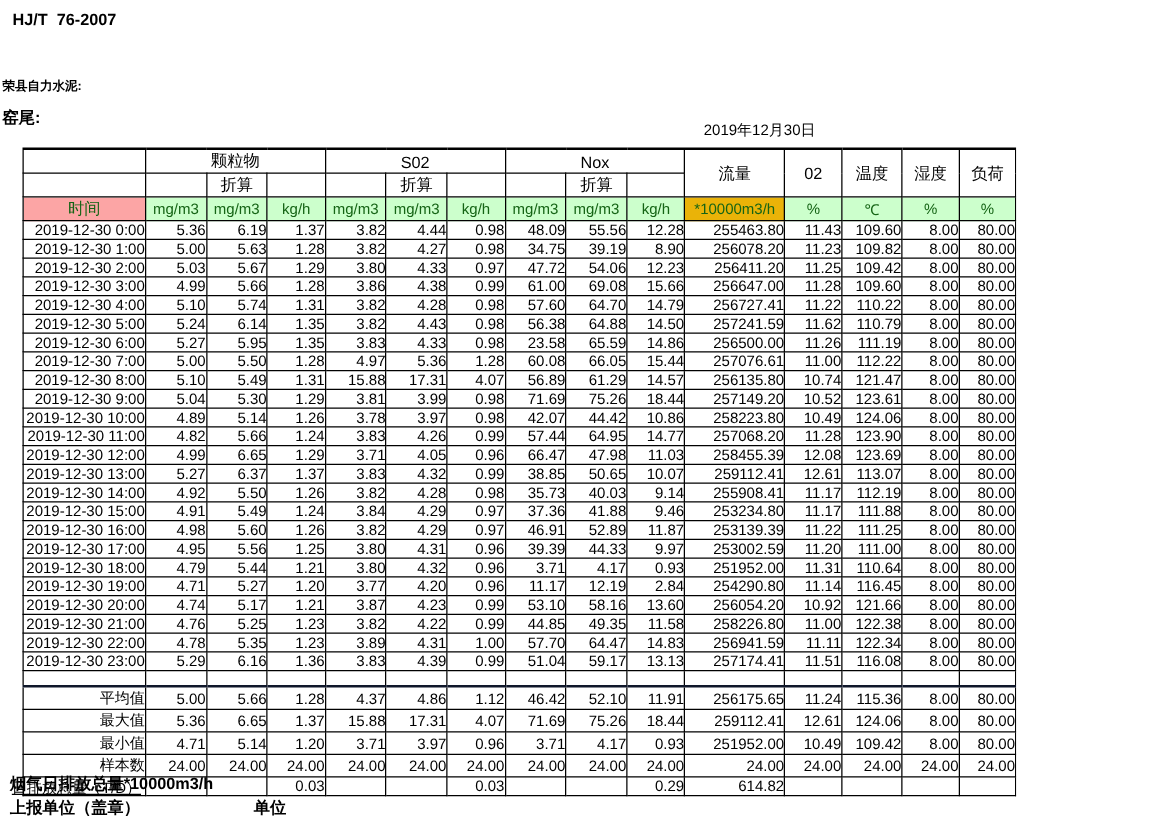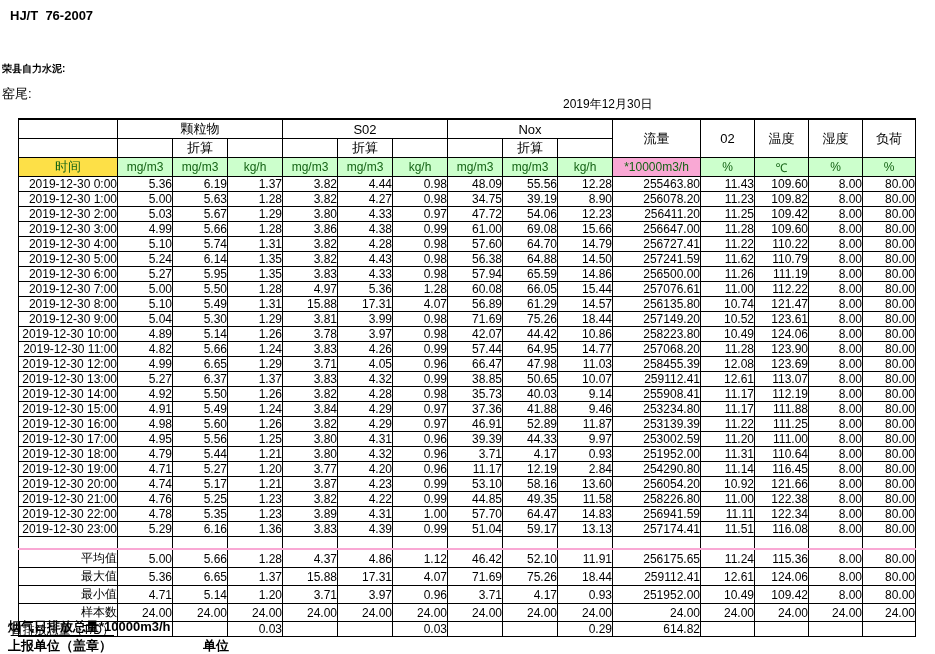--- a/index.html
+++ b/index.html
@@ -1,45 +1,45 @@
 <!DOCTYPE html>
 <html><head>
 <meta charset="utf-8">
 <style>
   html,body { margin:0; padding:0; background:#ffffff; }
   .page {
-    position:relative; width:935px; height:654px; overflow:hidden;
+    position:relative; width:813px; height:654px; overflow:hidden;
     font-family:"Liberation Sans", sans-serif; color:#000;
   }
   .standard  { position:absolute; left:10px; top:8px;  font-size:13px; font-weight:bold; white-space:pre; }
   .title-wrap{ position:absolute; left:0;   top:26px;  width:654px; text-align:center; }
   .title     { font-size:15px; font-weight:bold; letter-spacing:1px; }
   .company   { position:absolute; left:2px; top:62px;  font-size:10px; font-weight:bold; }
-  .site      { position:absolute; left:2px; top:85px;  font-size:13px; font-weight:normal; }
+  .site      { position:absolute; left:2px; top:85px;  font-size:13px; font-weight:bold; }
   .date      { position:absolute; left:563px; top:96px; font-size:12px; }
 
   table.report {
     position:absolute; left:18px; top:118px;
     border-collapse:collapse; table-layout:fixed;
   }
   table.report td {
     border:1px solid #000; font-size:12px; height:14px;
     padding:0; overflow:visible; white-space:nowrap;
   }
   tr.h1 td { border-top:2px solid #000; }
   tr.h1 td, tr.h2 td { text-align:center; font-size:13px; }
   tr.h1 td { height:14px; }
   tr.h2 td { height:13px;margin-top:41px; }
   tr.green td { height:15px; text-align:center; font-size:12px; }
   tr.green td.time-head { font-size:13px; }
   td.time { text-align:right; padding-right:10px; }
   td.num  { text-align:right; padding-right:7px; }
   tr.spacer td { height:11px; }
   tr.summary td { height:14px; }
-  tr.thick-top td { border-top:2px solid #f9a8d4; }
+  tr.thick-top td { border-top:2px solid #0f172a; }
   td.sum-label { text-align:right; padding-right:3px; font-size:12px; }
   td.label-overflow { position:relative; }
   td.label-overflow span {
     position:absolute; right:3px; top:0; white-space:nowrap;
     text-decoration:underline; font-size:12px;
   }
   .foot-note { position:absolute; left:8px; top:618px; font-size:13px; font-weight:bold; }
   .foot-report { position:absolute; left:8px; top:637px; font-size:13px; font-weight:bold; }
   .foot-unit { position:absolute; left:203px; top:637px; font-size:13px; font-weight:bold;font-family:Liberation Mono, monospace; }
 </style>
@@ -88,31 +88,31 @@
         <td>折算</td>
         <td></td>
         <td></td>
         <td>折算</td>
         <td></td>
         <td></td>
         <td>折算</td>
         <td></td>
       </tr>
       <tr class="green">
-        <td class="time-head" style="background: #fde047; color: rgb(21, 100, 21);">时间</td>
+        <td class="time-head" style="background: #fca5a5; color: rgb(21, 100, 21);">时间</td>
         <td style="background: rgb(204, 255, 204); color: rgb(21, 100, 21);">mg/m3</td>
         <td style="background: rgb(204, 255, 204); color: rgb(21, 100, 21);">mg/m3</td>
         <td style="background: rgb(204, 255, 204); color: rgb(21, 100, 21);">kg/h</td>
         <td style="background: rgb(204, 255, 204); color: rgb(21, 100, 21);">mg/m3</td>
         <td style="background: rgb(204, 255, 204); color: rgb(21, 100, 21);">mg/m3</td>
         <td style="background: rgb(204, 255, 204); color: rgb(21, 100, 21);">kg/h</td>
         <td style="background: rgb(204, 255, 204); color: rgb(21, 100, 21);">mg/m3</td>
         <td style="background: rgb(204, 255, 204); color: rgb(21, 100, 21);">mg/m3</td>
         <td style="background: rgb(204, 255, 204); color: rgb(21, 100, 21);">kg/h</td>
-        <td style="background: #f9a8d4; color: rgb(21, 100, 21);">*10000m3/h</td>
+        <td style="background: #eab308; color: rgb(21, 100, 21);">*10000m3/h</td>
         <td style="background: rgb(204, 255, 204); color: rgb(21, 100, 21);">%</td>
         <td style="background: rgb(204, 255, 204); color: rgb(21, 100, 21);">℃</td>
         <td style="background: rgb(204, 255, 204); color: rgb(21, 100, 21);">%</td>
         <td style="background: rgb(204, 255, 204); color: rgb(21, 100, 21);">%</td>
       </tr>
     </thead>
     <tbody id="data-body">
         <tr>
           <td class="time">2019-12-30 0:00</td>
           <td class="num">5.36</td>
@@ -216,21 +216,21 @@
           <td class="num">80.00</td>
         </tr>
         <tr>
           <td class="time">2019-12-30 6:00</td>
           <td class="num">5.27</td>
           <td class="num">5.95</td>
           <td class="num">1.35</td>
           <td class="num">3.83</td>
           <td class="num">4.33</td>
           <td class="num">0.98</td>
-          <td class="num">57.94</td>
+          <td class="num">23.58</td>
           <td class="num">65.59</td>
           <td class="num">14.86</td>
           <td class="num">256500.00</td>
           <td class="num">11.26</td>
           <td class="num">111.19</td>
           <td class="num">8.00</td>
           <td class="num">80.00</td>
         </tr>
         <tr>
           <td class="time">2019-12-30 7:00</td>

